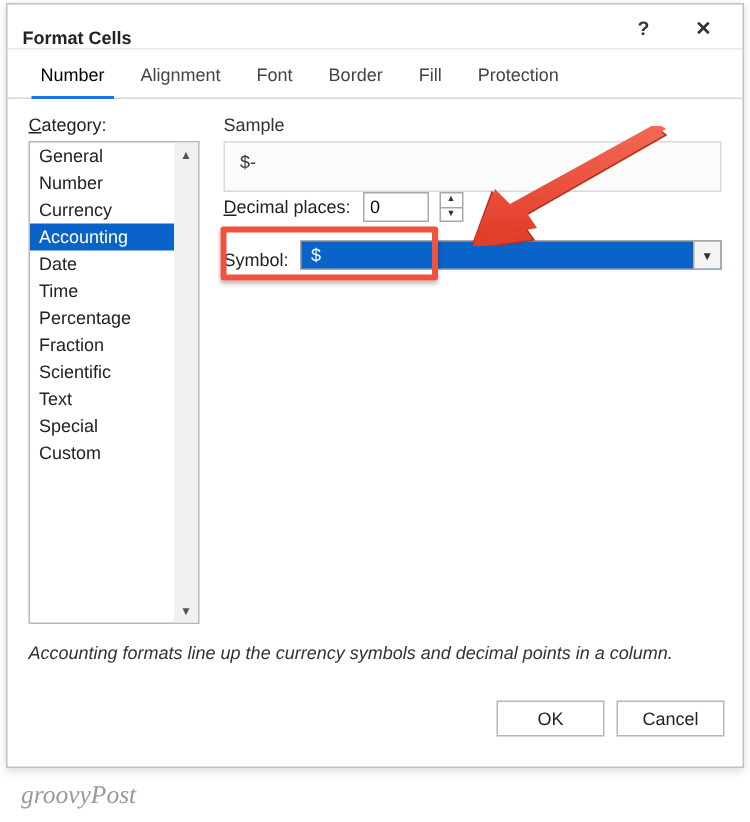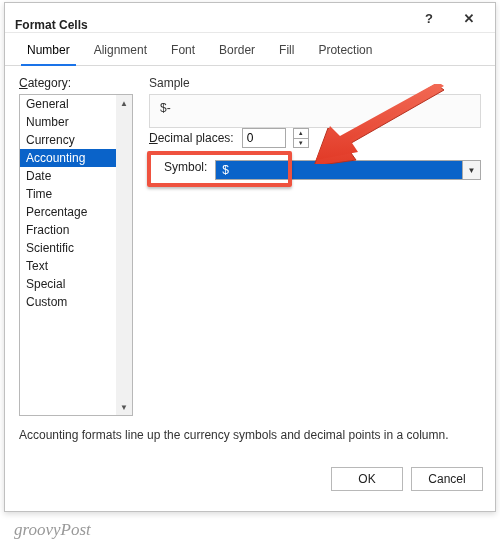--- a/index.html
+++ b/index.html
@@ -123,23 +123,22 @@
     margin-left:-1px;
   }
   .spinner div {
     flex:1; display:flex; align-items:center; justify-content:center;
     font-size:6px; color:#333;
     border-bottom:1px solid #a9a9a9;
   }
   .spinner div:last-child { border-bottom:none; }
   .rowsym {
     margin-top:12px;
-    display:flex; align-items:flex-start;
+    display:flex; align-items:flex-end;
     gap:8px;
-    margin-left:15px;
   }
   .selectbox {
     flex:1;
     height:20px;
     border:1px solid #a9a9a9;
     display:flex; align-items:center;
     background:#0a63c9;
     color:#fff;
     position:relative;
   }
@@ -147,21 +146,21 @@
   .selectbox .dd {
     width:18px; height:18px;
     background:#f4f4f4; color:#333;
     display:flex; align-items:center; justify-content:center;
     font-size:8px;
     border-left:1px solid #a9a9a9;
   }
   .desc {
     position:absolute;
     left:14px; right:14px; top:362px;
-    font-size:12px; color:#333;
+    font-size:12px; color:#333;font-style:italic;
   }
   .footer {
     position:absolute;
     left:0; right:0; bottom:0;
     height:44px;
     display:flex; justify-content:flex-end; align-items:flex-start;
     gap:8px;
     padding:0 12px;
   }
   .btn {

